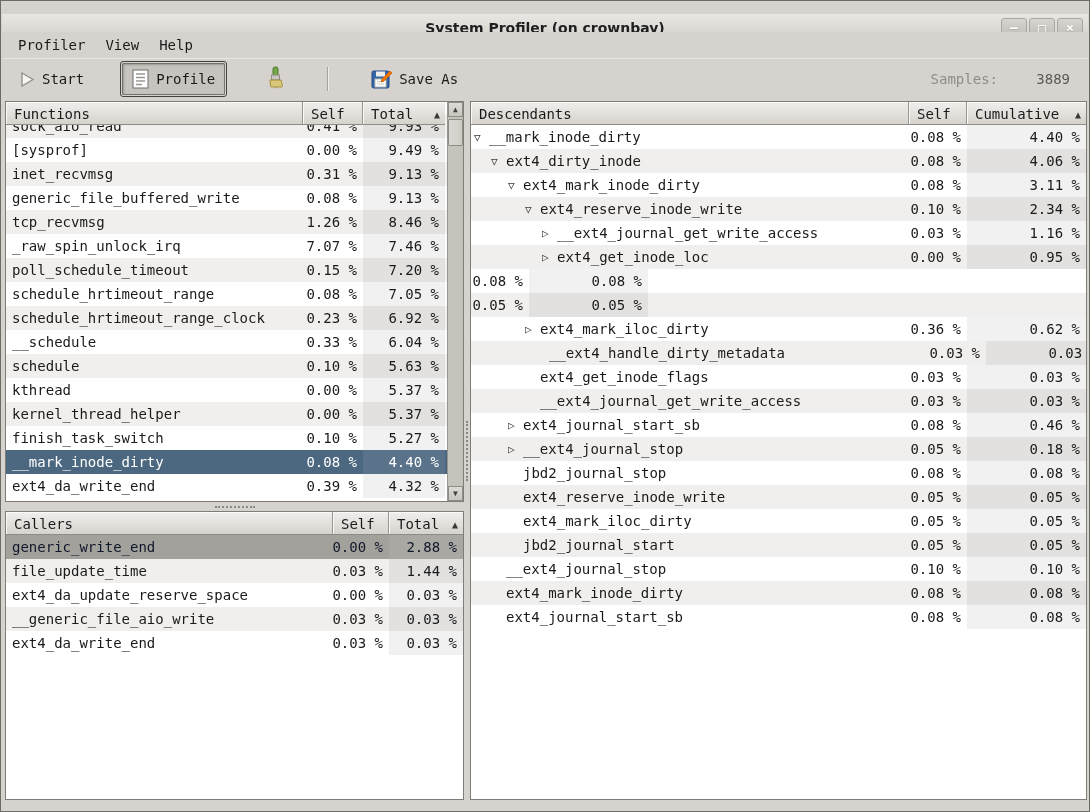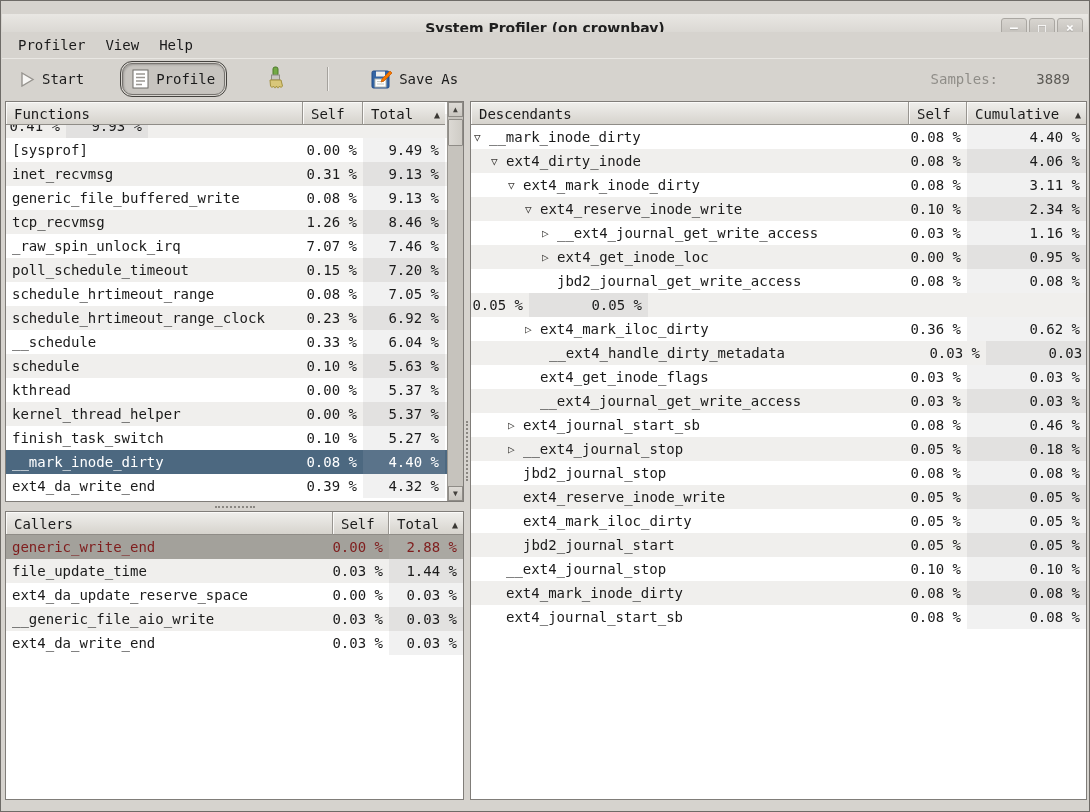--- a/index.html
+++ b/index.html
@@ -38,21 +38,21 @@
   .menuitem { padding:3px 10px; }
 
   
   .toolbar {
     position:absolute; left:1px; top:57px; right:1px; height:41px;
     display:flex; align-items:center; padding:0 10px;
     background:#d6d3ce; border-top:1px solid #e9e7e3;gap:24px;
   }
   .toolbtn { display:flex; align-items:center; gap:7px; padding:4px 8px; }
   .toolbtn.pressed {
-    background:#c7c4bf; border:1px solid #76736f; border-radius:10px;
+    background:#c7c4bf; border:1px solid #76736f; border-radius:1px;
     box-shadow:inset 1px 1px 2px rgba(0,0,0,0.22);
     outline:1px solid #45433f; outline-offset:1px;
     margin:0 8px 0 6px; padding:5px 9px;
   }
   .tbsep { width:2px; height:24px; margin:0 10px; border-left:1px solid #a5a29d; border-right:1px solid #efedea; }
   .samples { margin-left:auto; display:flex; margin-right:8px; }
   .samples-label { color:#8f8d88; }
   .samples-value { color:#5c5a55; width:72px; text-align:right; }
 
   
@@ -75,21 +75,21 @@
     box-shadow:inset 0 1px 0 #fbfaf8, inset 1px 0 0 #fbfaf8;
     padding:2px 0 0 8px; display:flex; align-items:center; height:23px;
   }
   .hcell:last-child { border-right:none; }
   .sortarrow { margin-left:auto; margin-right:5px; font-size:10px; color:#3a3834; }
 
   
   .trow { display:flex; height:24px; background:#ffffff; }
   .trow.stripe { background:#f0efed; }
   .trow.sel-active { background:#4c6880; color:#ffffff; }
-  .trow.sel-inactive { background:#a3a19b; color:#7f1d1d; }
+  .trow.sel-inactive { background:#a3a19b; color:#0f172a; }
   .cell { height:24px; display:flex; align-items:center; overflow:hidden; white-space:nowrap; }
   .cell.cname { padding-left:6px; }
   .cell.num { justify-content:flex-end; padding-right:6px; }
   .sortedcol { background:rgba(0,0,0,0.055); }
   .trow.sel-active .sortedcol { background:rgba(255,255,255,0.08); }
   .trow.sel-inactive .sortedcol { background:rgba(255,255,255,0.08); }
 
   
   #functions-sw .cname { flex:0 0 297px; width:297px; }
   #functions-sw .selfcol { flex:0 0 60px; width:60px; }
@@ -213,20 +213,23 @@
           <div class="hcell selfcol">
               <span>Self</span>
             </div>
           <div class="hcell lastcol">
               <span>Total</span>
               <span class="sortarrow">▲</span>
             </div>
         </div>
         <div class="rows" id="functions-rows">
             <div class="trow stripe">
+              <div class="cell cname">
+                <span>sock_aio_read</span>
+              </div>
               <div class="cell num selfcol">0.41 %</div>
               <div class="cell num lastcol sortedcol">9.93 %</div>
             </div>
             <div class="trow">
               <div class="cell cname">
                 <span>[sysprof]</span>
               </div>
               <div class="cell num selfcol">0.00 %</div>
               <div class="cell num lastcol sortedcol">9.49 %</div>
             </div>
@@ -456,24 +459,20 @@
             </div>
             <div class="trow stripe">
               <div class="cell cname" style="padding-left: 71px;">
                 <span class="expander">▷</span>
                 <span>ext4_get_inode_loc</span>
               </div>
               <div class="cell num selfcol">0.00 %</div>
               <div class="cell num lastcol sortedcol">0.95 %</div>
             </div>
             <div class="trow">
-              <div class="cell cname" style="padding-left: 71px;">
-                <span class="expander"></span>
-                <span>jbd2_journal_get_write_access</span>
-              </div>
               <div class="cell num selfcol">0.08 %</div>
               <div class="cell num lastcol sortedcol">0.08 %</div>
             </div>
             <div class="trow stripe">
               <div class="cell num selfcol">0.05 %</div>
               <div class="cell num lastcol sortedcol">0.05 %</div>
             </div>
             <div class="trow">
               <div class="cell cname" style="padding-left: 54px;">
                 <span class="expander">▷</span>

